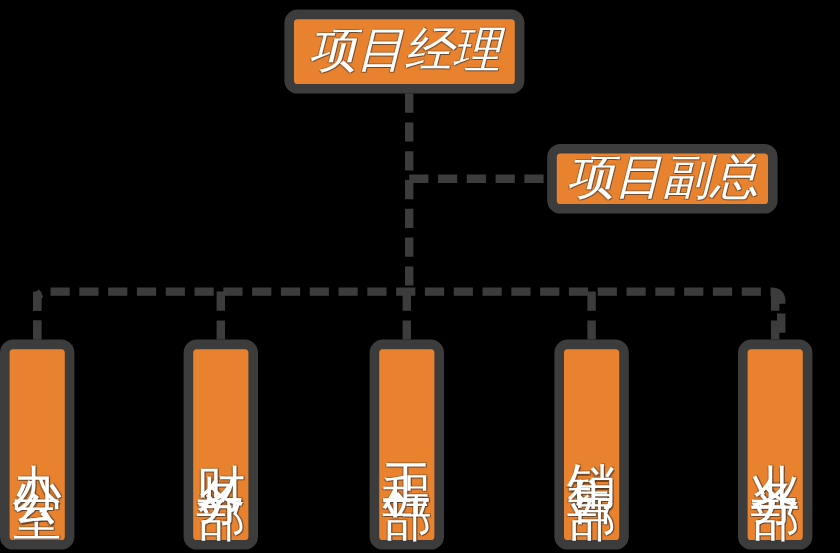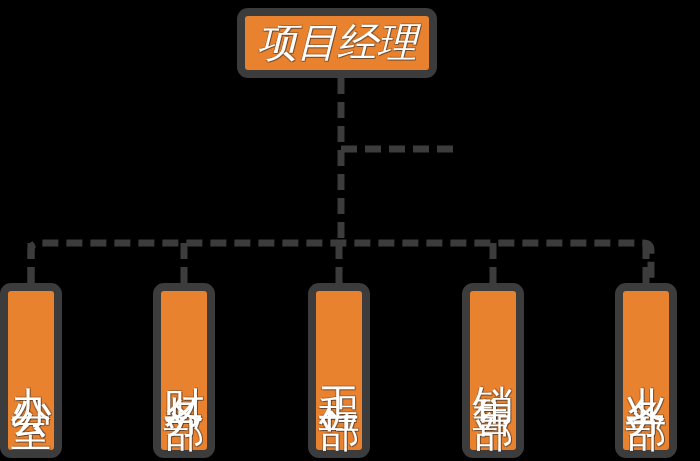--- a/index.html
+++ b/index.html
@@ -82,20 +82,23 @@
       <path d="M 339 243 L 339 286"></path>
       <path d="M 493 243 L 493 286"></path>
       <path d="M 646 243 L 646 286"></path>
     </g>
   </svg>
 
   <div class="node horiz" style="left:237px; top:8px; width:200px; height:70px;">
     <span class="node-label">项目经理</span>
   </div>
 
+  <div class="node horiz" style="left:456px; top:120px; width:192px; height:58px;">
+    <span class="node-label">项目副总</span>
+  </div>
 
   <div class="node vert" style="left:0px; top:283px; width:62px; height:175px;">
     <span class="node-label">办公室</span>
   </div>
 
   <div class="node vert" style="left:153px; top:283px; width:62px; height:175px;">
     <span class="node-label">财务部</span>
   </div>
 
   <div class="node vert" style="left:308px; top:283px; width:62px; height:175px;">

